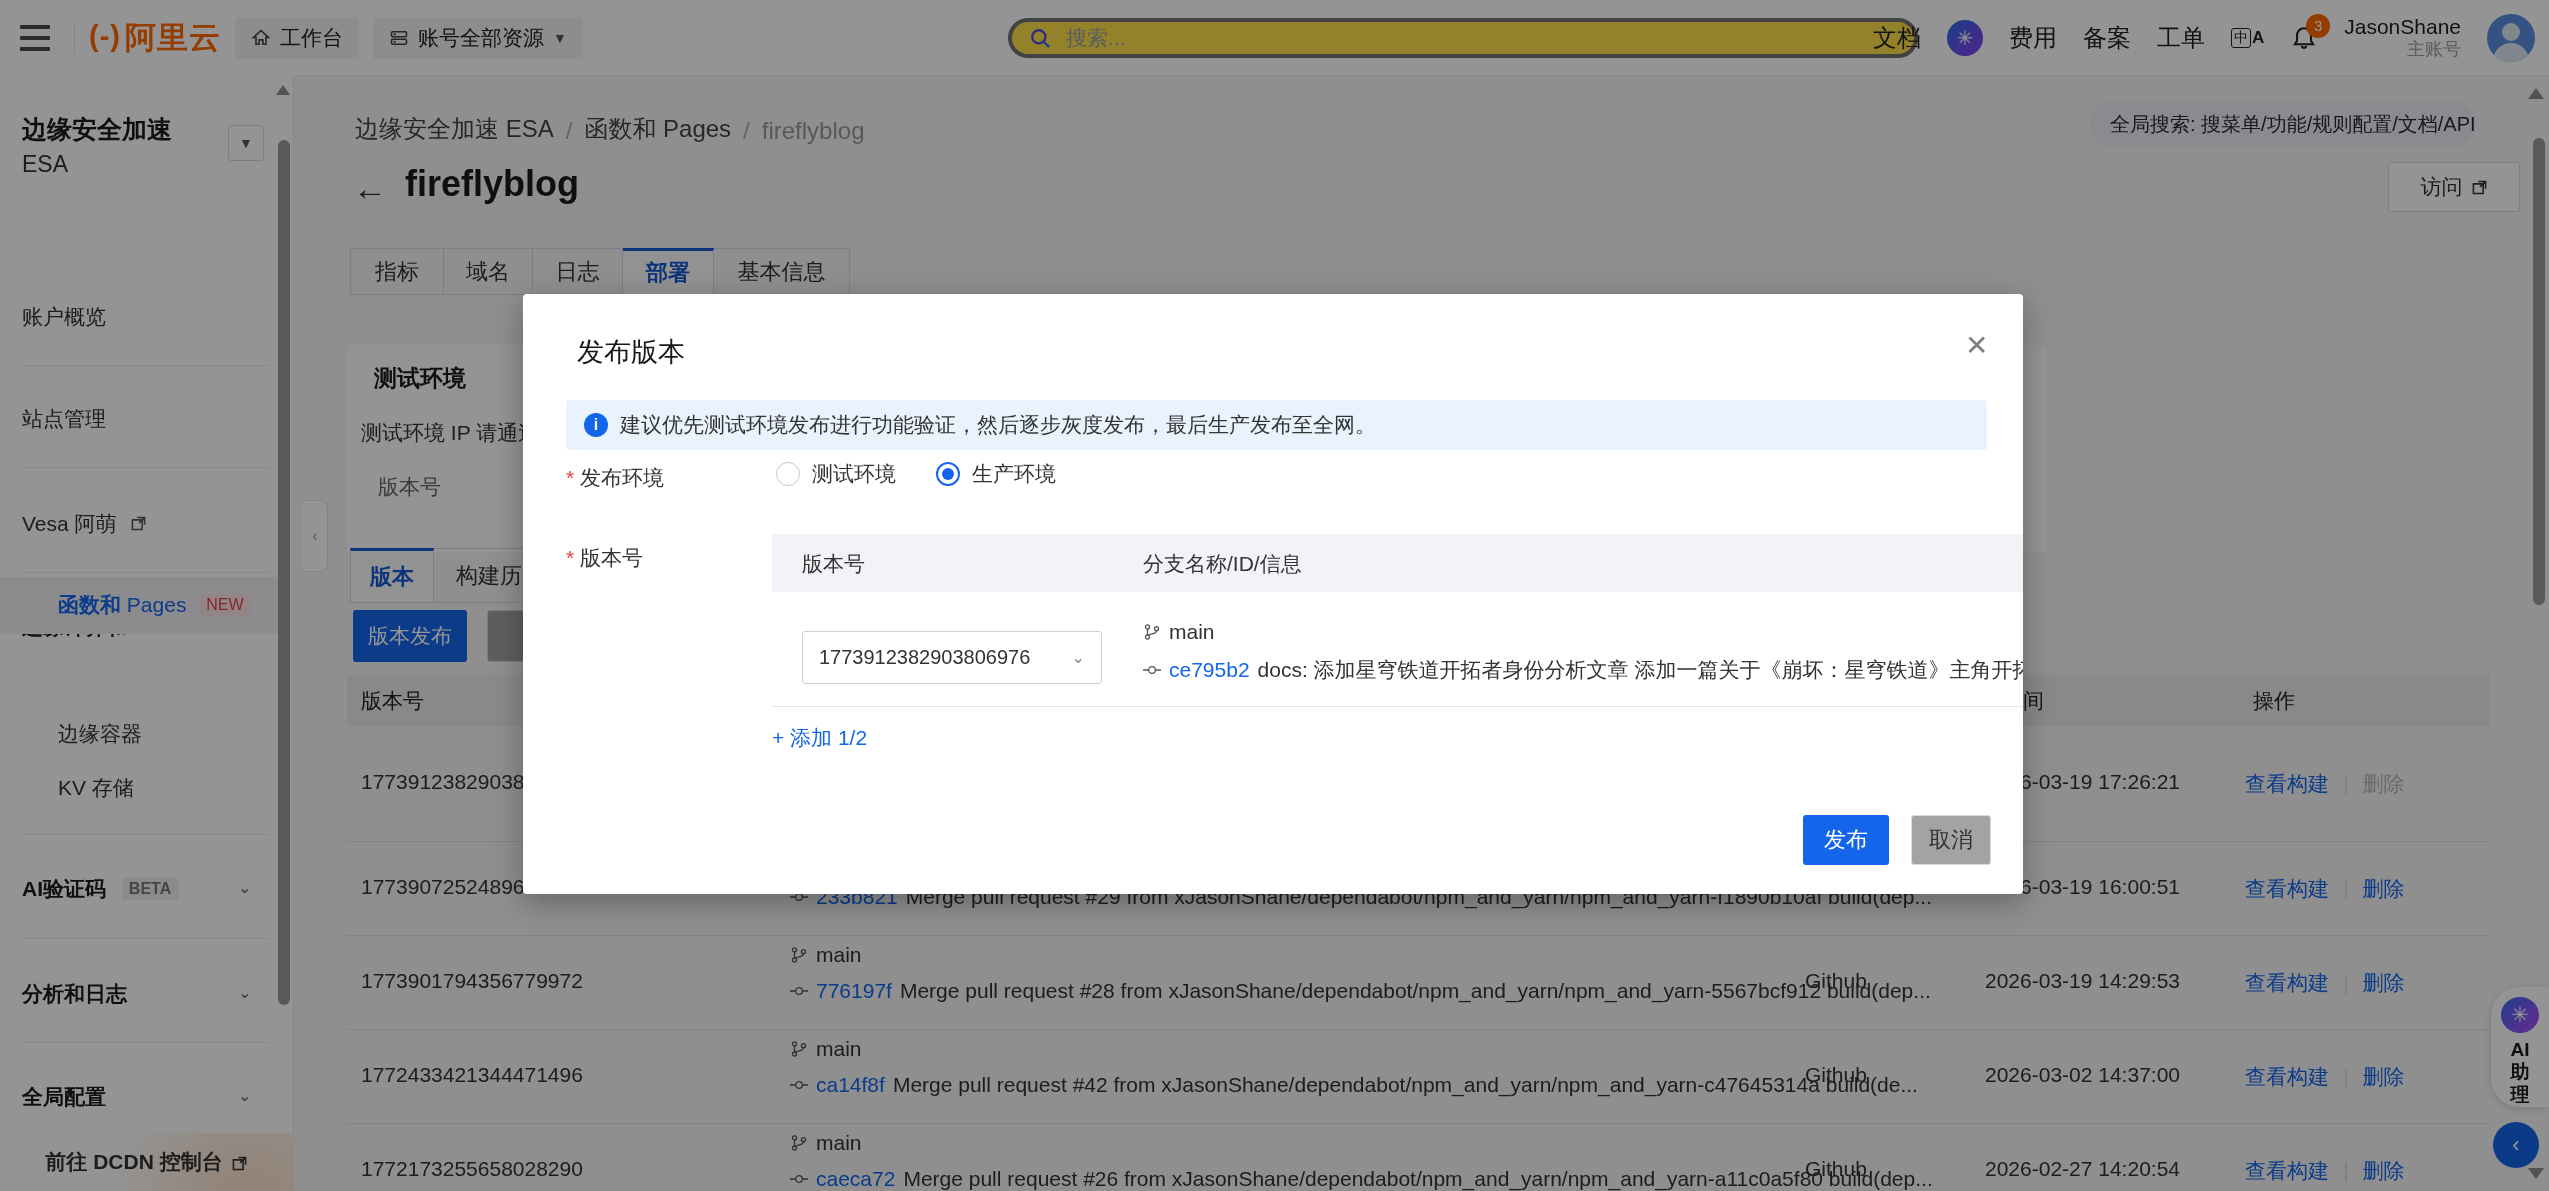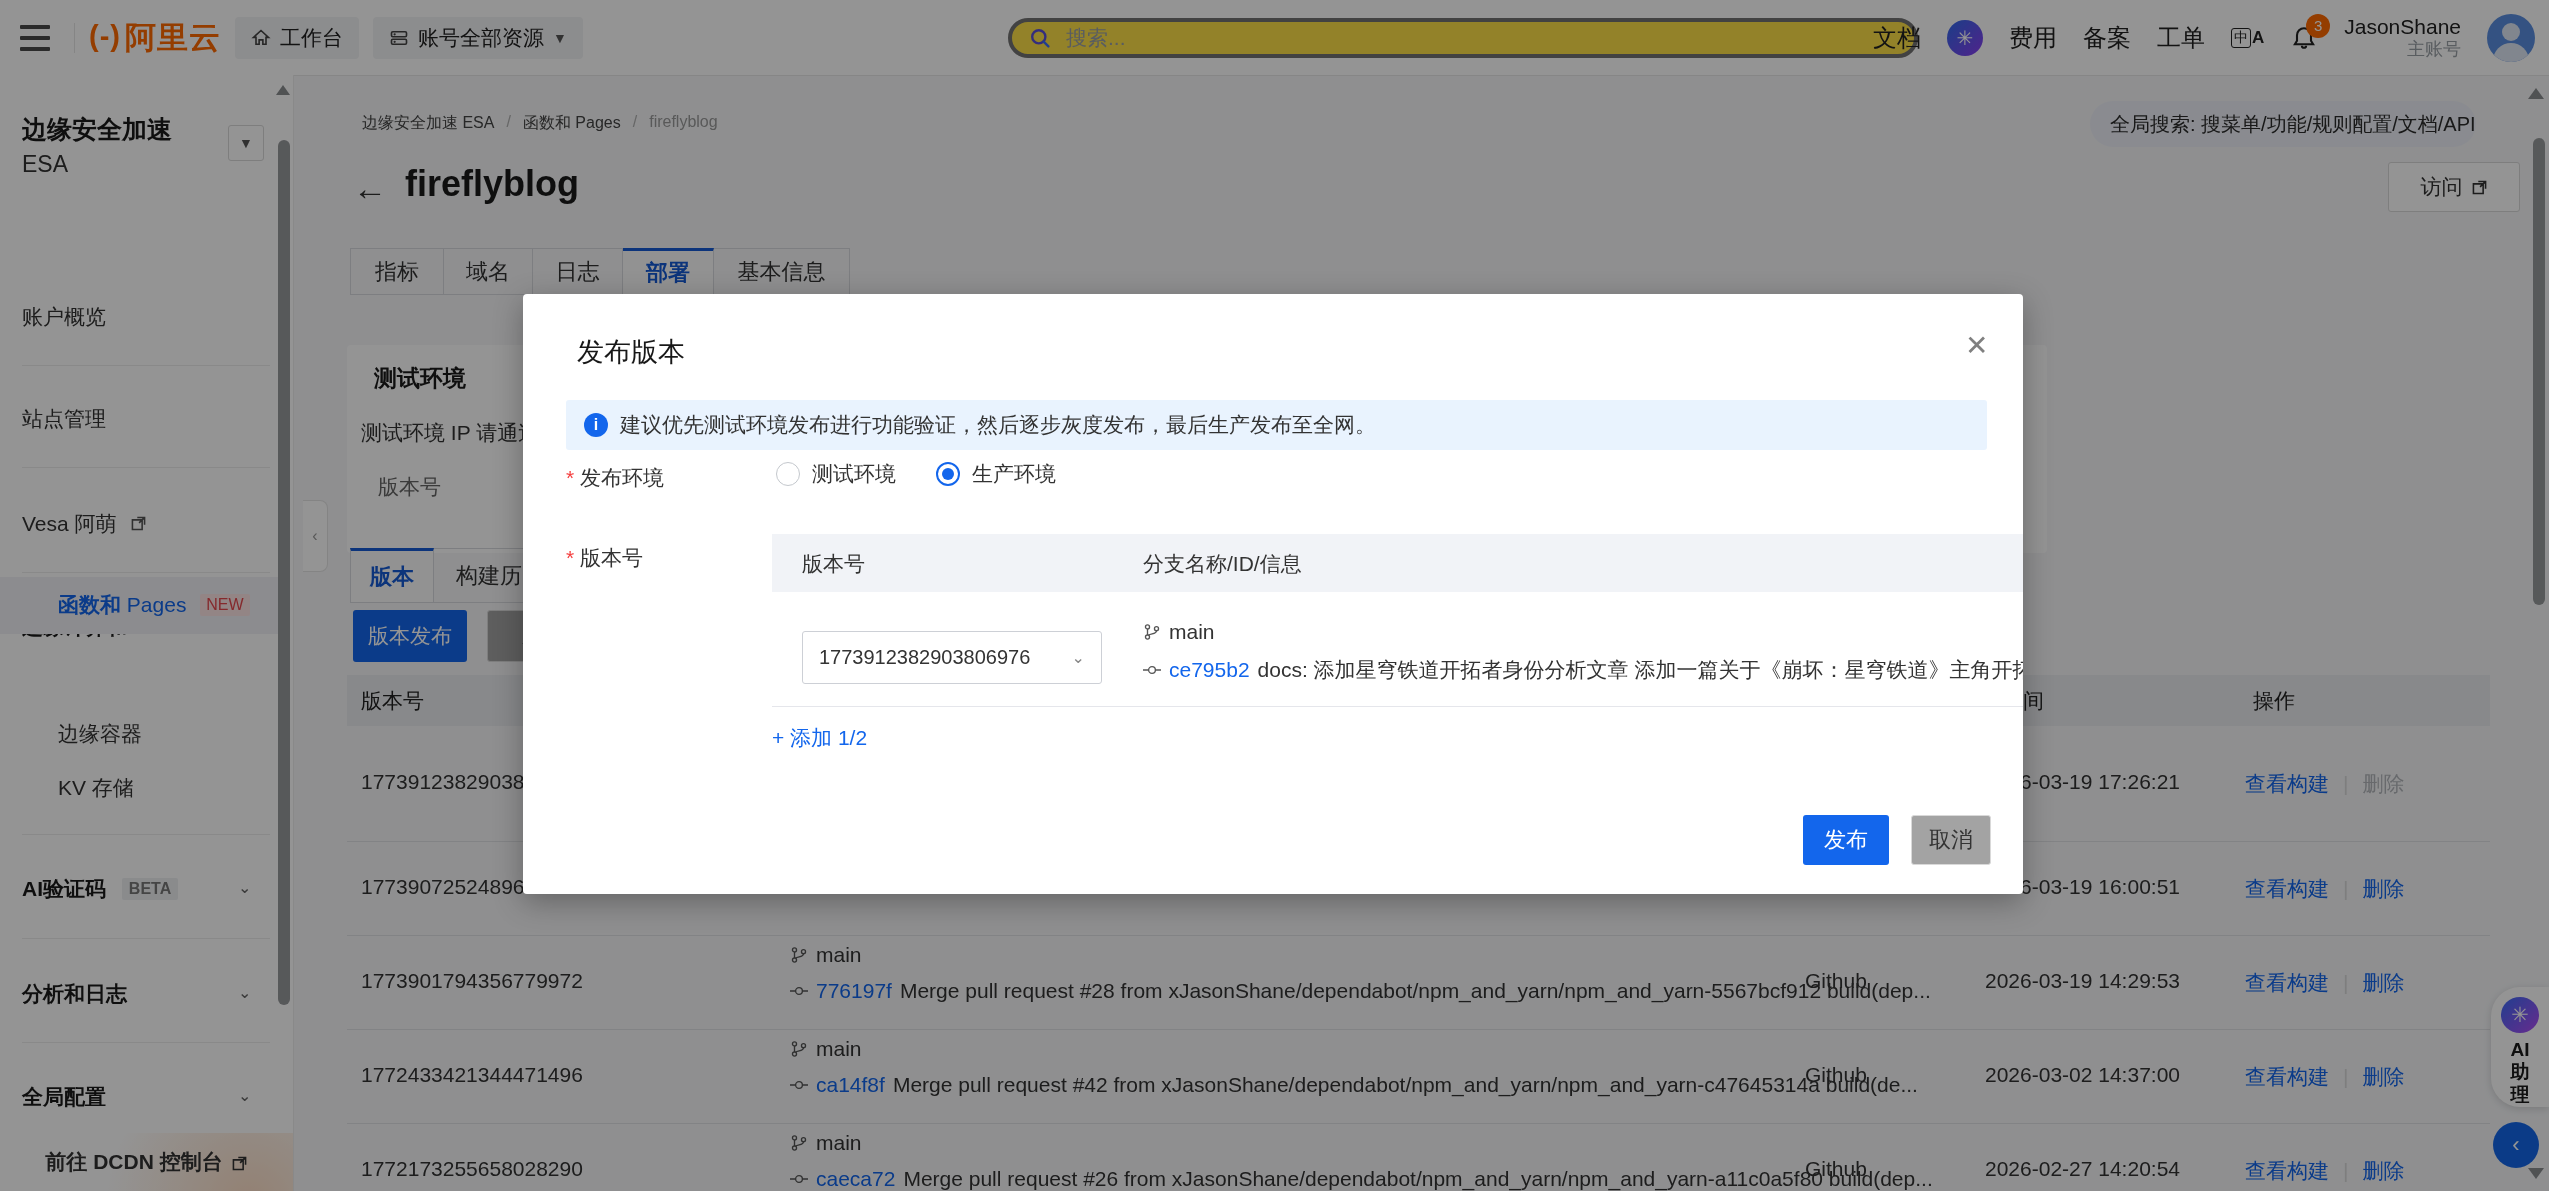--- a/index.html
+++ b/index.html
@@ -46,21 +46,21 @@
   .new-badge{display:inline-block;margin-left:8px;background:#fde5e6;color:#e5484d;font-size:16px;padding:2px 6px;border-radius:2px;transform:translateY(-2px);}
   .beta-badge{display:inline-block;margin-left:10px;background:#eef0f2;color:#777;font-size:16px;padding:2px 7px;border-radius:2px;transform:translateY(-2px);}
   .ext-ico{display:inline-block;margin-left:8px;transform:translateY(1px);}
   #dcdn-bar{position:absolute;left:0;bottom:0;width:293px;height:58px;display:flex;align-items:center;justify-content:center;font-size:21px;font-weight:bold;color:#333;cursor:pointer;background:radial-gradient(circle at 85% 120%, rgba(250,160,90,.35), rgba(255,255,255,0) 55%),#fff;}
   
   .sb-scroll-up{position:absolute;left:276px;top:10px;width:0;height:0;border-left:7px solid transparent;border-right:7px solid transparent;border-bottom:10px solid #8a8d90;}
   .sb-scroll-thumb{position:absolute;left:278px;top:65px;width:12px;height:865px;background:#97999c;border-radius:6px;}
 
   
   #content{position:absolute;left:293px;top:75px;width:2256px;height:1116px;background:#f6f7f9;}
-  .crumb{position:absolute;left:62px;top:38px;font-size:16px;color:#444;display:flex;gap:12px;align-items:flex-start;margin-left:7px;}
+  .crumb{position:absolute;left:62px;top:38px;font-size:24px;color:#444;display:flex;gap:12px;align-items:flex-end;}
   .crumb .sep{color:#b0b0b0;}
   .crumb .cur{color:#999;}
   .gsearch{position:absolute;left:1797px;top:26px;width:386px;height:46px;background:#eef0f8;border-radius:23px;display:flex;align-items:center;padding:0 10px;box-sizing:border-box;gap:10px;cursor:pointer;}
   .gsearch .txt{font-size:20px;color:#2b2b2b;white-space:nowrap;}
   .back-arrow{position:absolute;left:60px;top:96px;font-size:34px;color:#333;cursor:pointer;line-height:1;}
   .page-title{position:absolute;left:112px;top:88px;font-size:36px;font-weight:bold;color:#1a1a1a;}
   .visit-btn{position:absolute;left:2095px;top:87px;width:132px;height:50px;background:#fff;border:1px solid #d9d9d9;border-radius:3px;display:flex;align-items:center;justify-content:center;gap:8px;font-size:21px;color:#333;cursor:pointer;box-sizing:border-box;}
   .tabs{position:absolute;left:57px;top:173px;display:flex;height:47px;}
   .tab{border:1px solid #d8dadf;border-left:none;box-sizing:border-box;display:flex;align-items:center;justify-content:center;font-size:22px;color:#333;cursor:pointer;background:transparent;}
   .tab:first-child{border-left:1px solid #d8dadf;}
@@ -339,20 +339,28 @@
       <div class="cell-branch" style="top:8px;">
         <div class="branch-line">
             <svg width="18" height="18" viewBox="0 0 16 16">
               <circle cx="4" cy="3.5" r="1.8" fill="none" stroke="#555" stroke-width="1.2"></circle>
               <circle cx="4" cy="12.5" r="1.8" fill="none" stroke="#555" stroke-width="1.2"></circle>
               <circle cx="12" cy="5" r="1.8" fill="none" stroke="#555" stroke-width="1.2"></circle>
               <path d="M4 5.3 v5.4 M12 6.8 c0 3-5 2.4-7 4" fill="none" stroke="#555" stroke-width="1.2"></path>
             </svg>
             <span>main</span>
           </div>
+        <div class="commit-line">
+            <svg width="18" height="18" viewBox="0 0 16 16">
+              <circle cx="8" cy="8" r="3" fill="none" stroke="#555" stroke-width="1.2"></circle>
+              <path d="M0 8 h5 M11 8 h5" stroke="#555" stroke-width="1.2"></path>
+            </svg>
+            <span class="hash">233b821</span>
+            <span>Merge pull request #29 from xJasonShane/dependabot/npm_and_yarn/npm_and_yarn-f1890b10af build(dep...</span>
+          </div>
       </div>
       <div class="cell-src" style="top:34px;">Github</div>
       <div class="cell-time" style="top:34px;">2026-03-19 16:00:51</div>
       <div class="cell-ops" style="top:34px;">
         <span class="op-link">查看构建</span>
         <span class="op-sep">|</span>
         <span class="op-link">删除</span>
       </div>
     </div>
 

